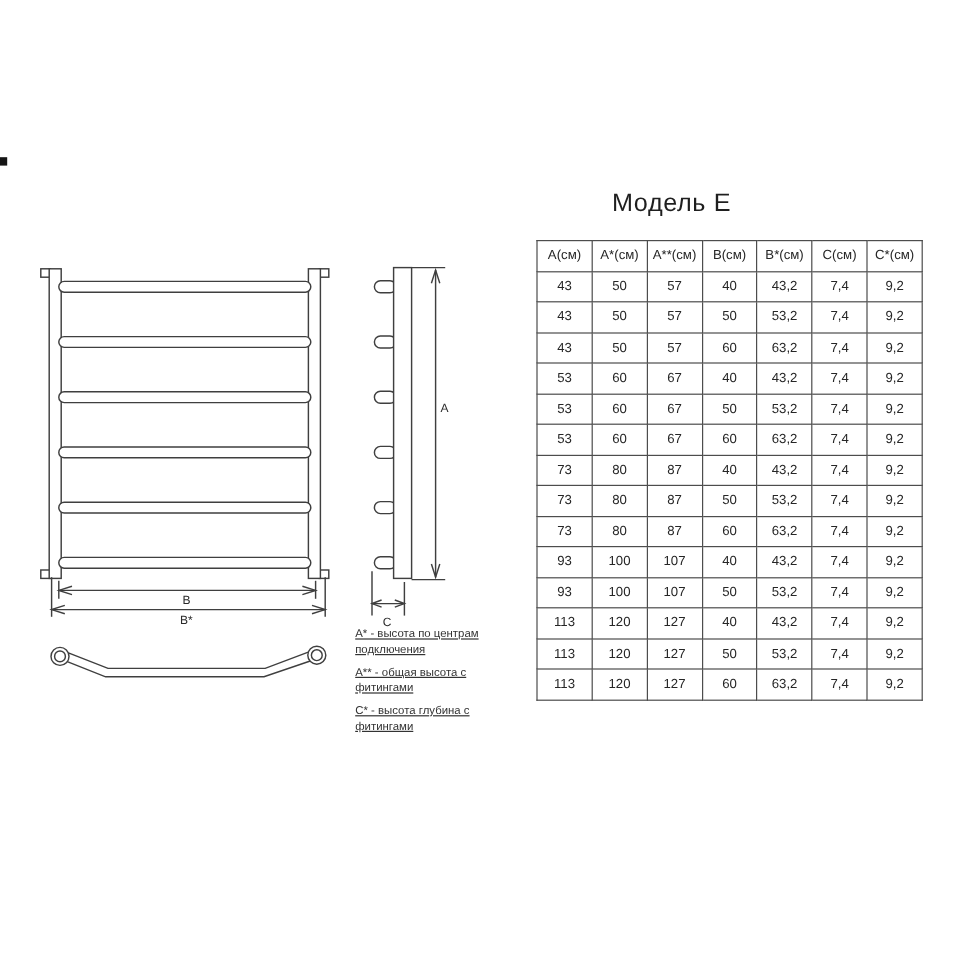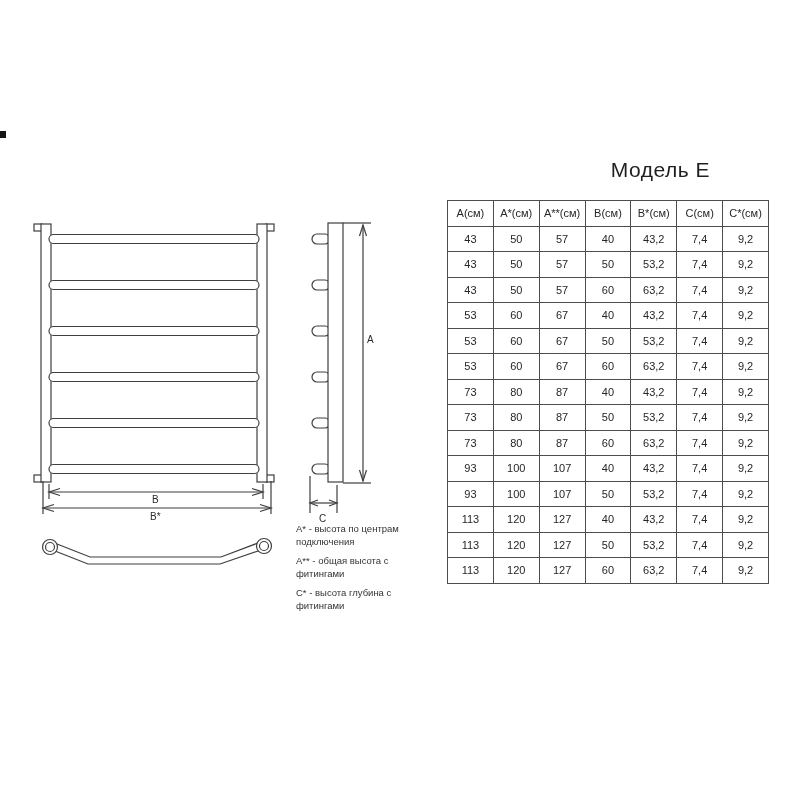--- a/index.html
+++ b/index.html
@@ -2,28 +2,28 @@
 <html><head>
 <meta charset="utf-8">
 <style>
   html,body{margin:0;padding:0;}
   body{
     width:800px;height:800px;position:relative;background:#ffffff;
     font-family:"Liberation Sans",sans-serif;color:#262626;overflow:hidden;
   }
   .artifact{position:absolute;left:0;top:131px;width:6px;height:7px;background:#151515;}
   .title{
-    position:absolute;left:510px;top:158px;width:200px;text-align:right;
+    position:absolute;left:510px;top:158px;width:200px;text-align:left;
     font-size:21px;color:#1f1f1f;letter-spacing:0.5px;
   }
   svg.drawing{position:absolute;left:15px;top:195px;}
   svg.drawing text{font-family:"Liberation Sans",sans-serif;font-size:10px;fill:#2b2b2b;}
   .legend{position:absolute;left:296px;top:522px;width:128px;}
   .legend-item{
-    font-size:9.5px;line-height:13px;color:#333333;margin-bottom:6px;
+    font-size:9.5px;line-height:13px;color:#333333;margin-bottom:6px;text-decoration:underline;
   }
   table.spec{
     position:absolute;left:421px;top:200px;border-collapse:collapse;
     table-layout:fixed;width:322px;margin-left:26px;
   }
   table.spec td,table.spec th{
     border:1px solid #4d4d4d;font-size:11px;font-weight:400;color:#262626;
     text-align:center;vertical-align:middle;padding:0;height:24.5px;
     white-space:nowrap;overflow:hidden;
   }

